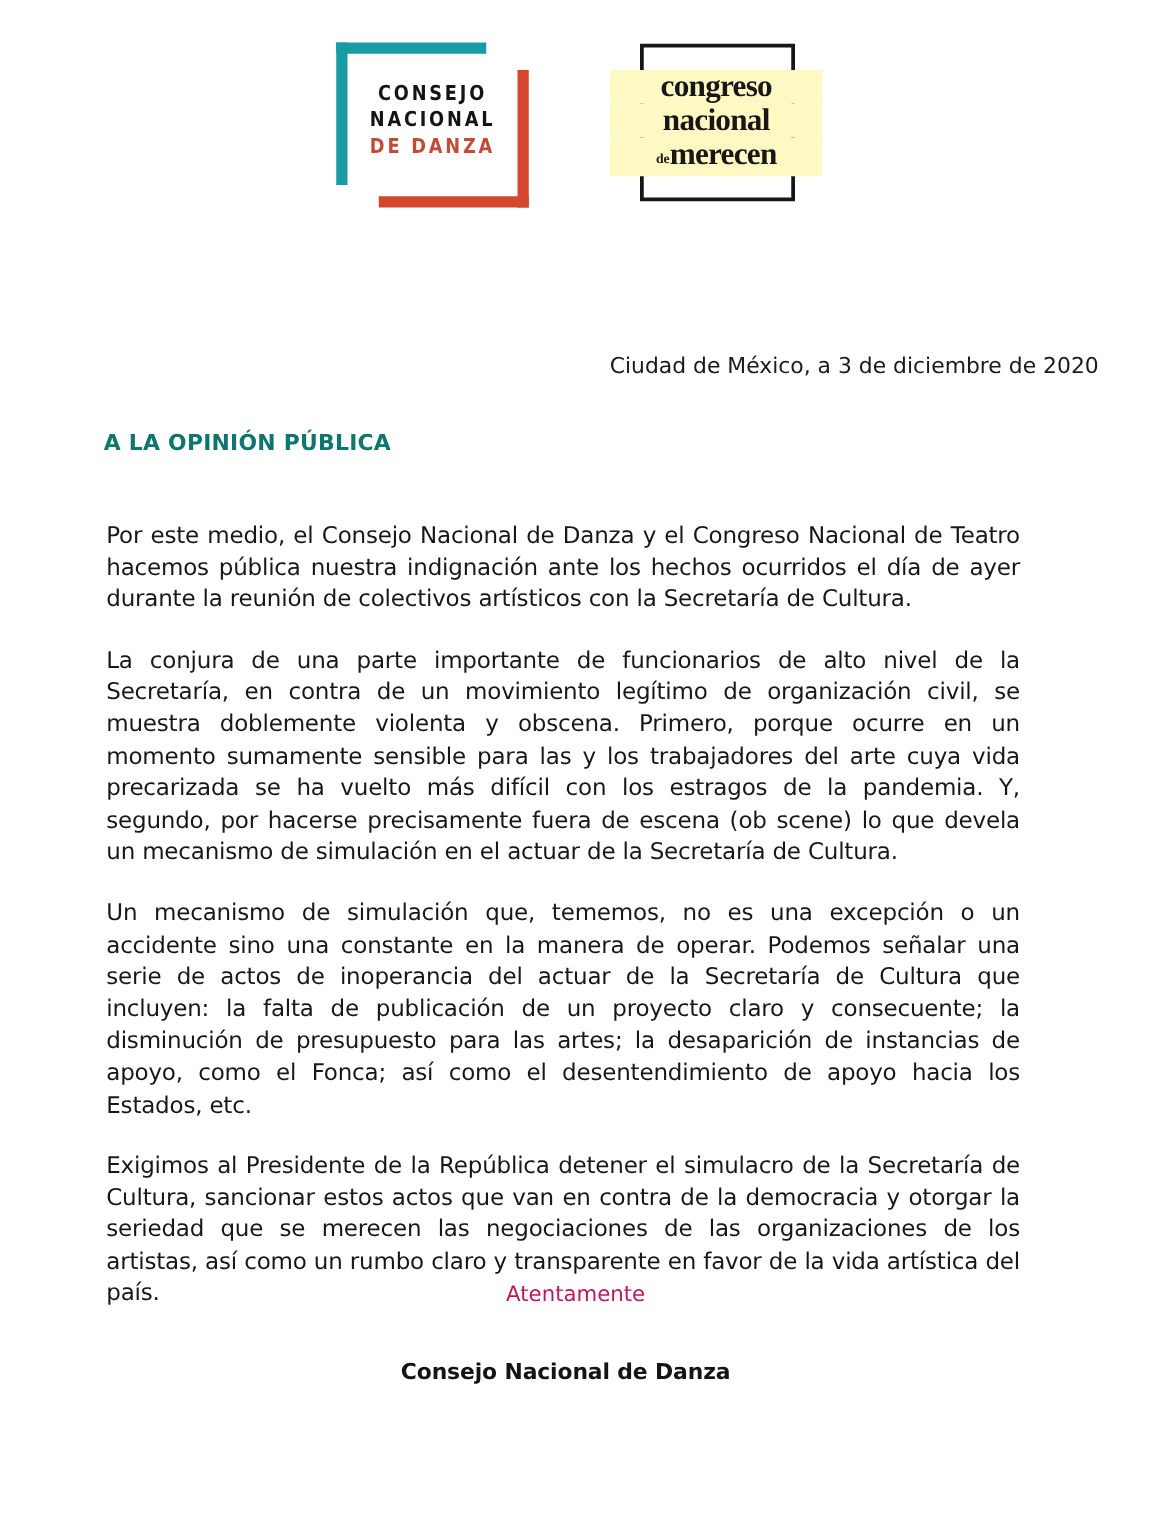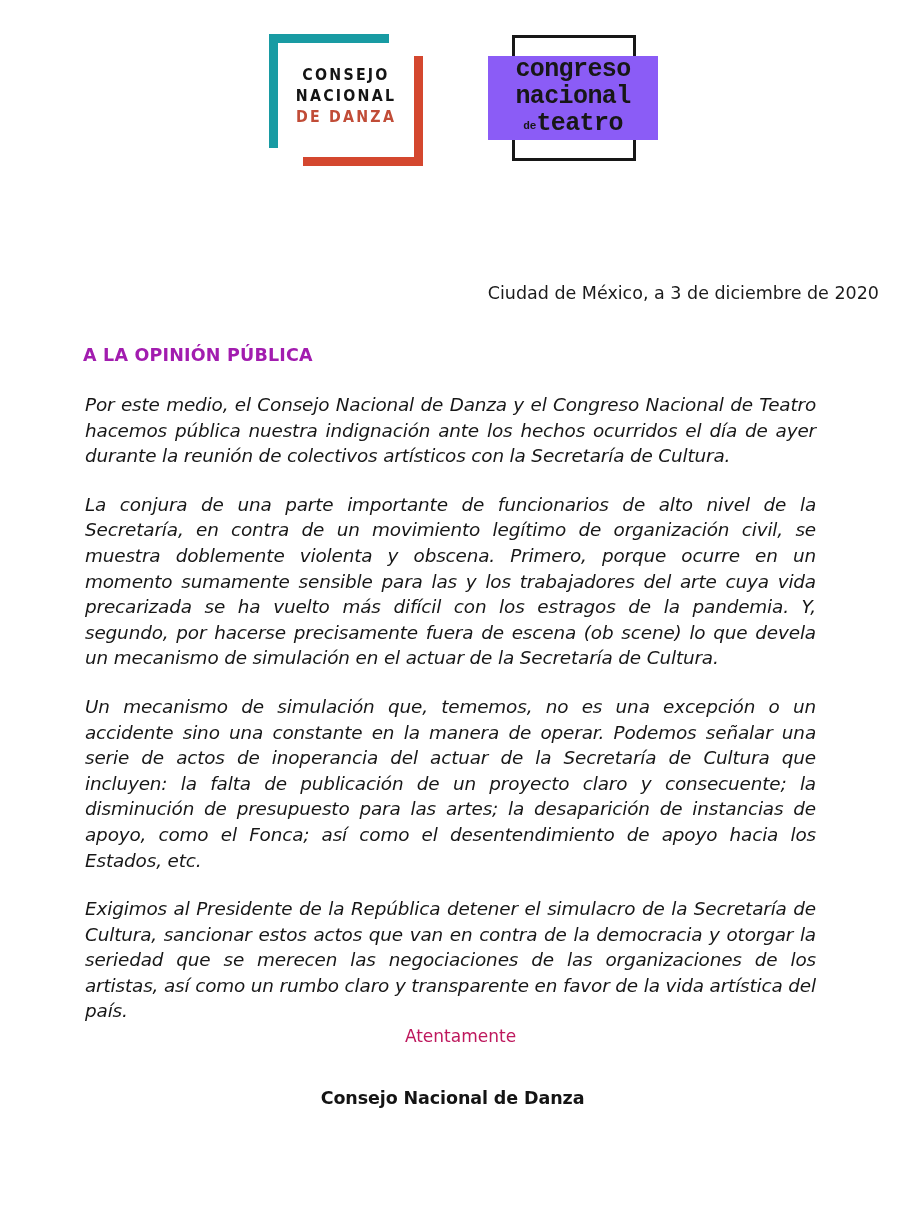--- a/index.html
+++ b/index.html
@@ -104,28 +104,28 @@
   .cnt-words {
     position: absolute;
     left: 0;
     top: 26px;
     width: 170px;
     text-align: center;
     z-index: 3;
   }
   .cnt-words .ln {
     display: block;
-    font-family: Liberation Mono, monospace;
+    font-family: Liberation Serif, serif;
     font-weight: 700;
     font-size: 25px;
     line-height: 25px;
     letter-spacing: -0.6px;
     color: #171717;
     white-space: nowrap;
-    background: #8b5cf6;
+    background: #fef9c3;
     padding: 1px 0;
   }
   .cnt-words .l3 { font-size: 25px; }
   .cnt-words .de {
     font-size: 11px;
     vertical-align: 1px;
     letter-spacing: 0;
   }
 
   
@@ -141,29 +141,28 @@
     padding-left: 32px;
   }
 
   .addressee {
     position: absolute;
     top: 345px;
     left: 83px;
     font-size: 17.5px;
     font-weight: 700;
     letter-spacing: 0.2px;
-    color: #a21caf;
+    color: #0f766e;
   }
 
   .body-copy {
     position: absolute;
-    top: 392px;
+    top: 416px;
     left: 85px;
     width: 731px;
-    font-style: italic;
   }
   .body-copy p {
     margin: 0 0 23px 0;
     font-size: 18.4px;
     line-height: 25.6px;
     text-align: justify;
     text-justify: inter-word;
     color: #171717;
     letter-spacing: -0.15px;
   }
@@ -210,21 +209,21 @@
         <span class="ln l2">NACIONAL</span>
         <span class="ln l3">DE DANZA</span>
       </div>
     </div>
 
     <div class="cnt-logo">
       <div class="cnt-frame"></div>
       <div class="cnt-words">
         <span class="ln l1">congreso</span>
         <span class="ln l2">nacional</span>
-        <span class="ln l3"><span class="de">de</span><span>teatro</span></span>
+        <span class="ln l3"><span class="de">de</span><span>merecen</span></span>
       </div>
     </div>
 
   </div>
 
   <div class="date-line">Ciudad de México, a 3 de diciembre de 2020</div>
 
   <div class="addressee">A LA OPINIÓN PÚBLICA</div>
 
   <div class="body-copy">

